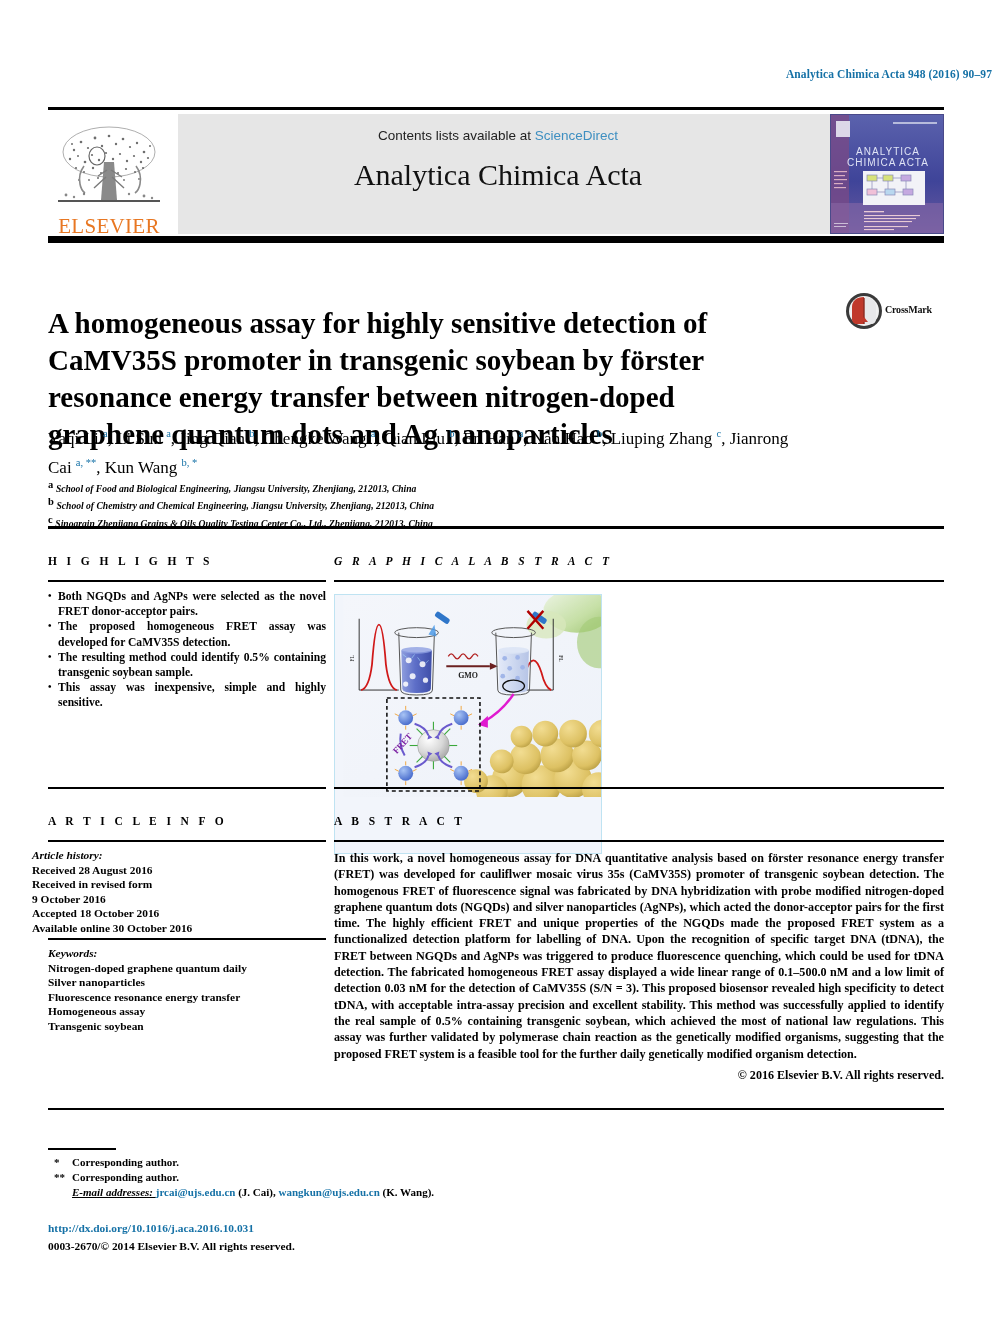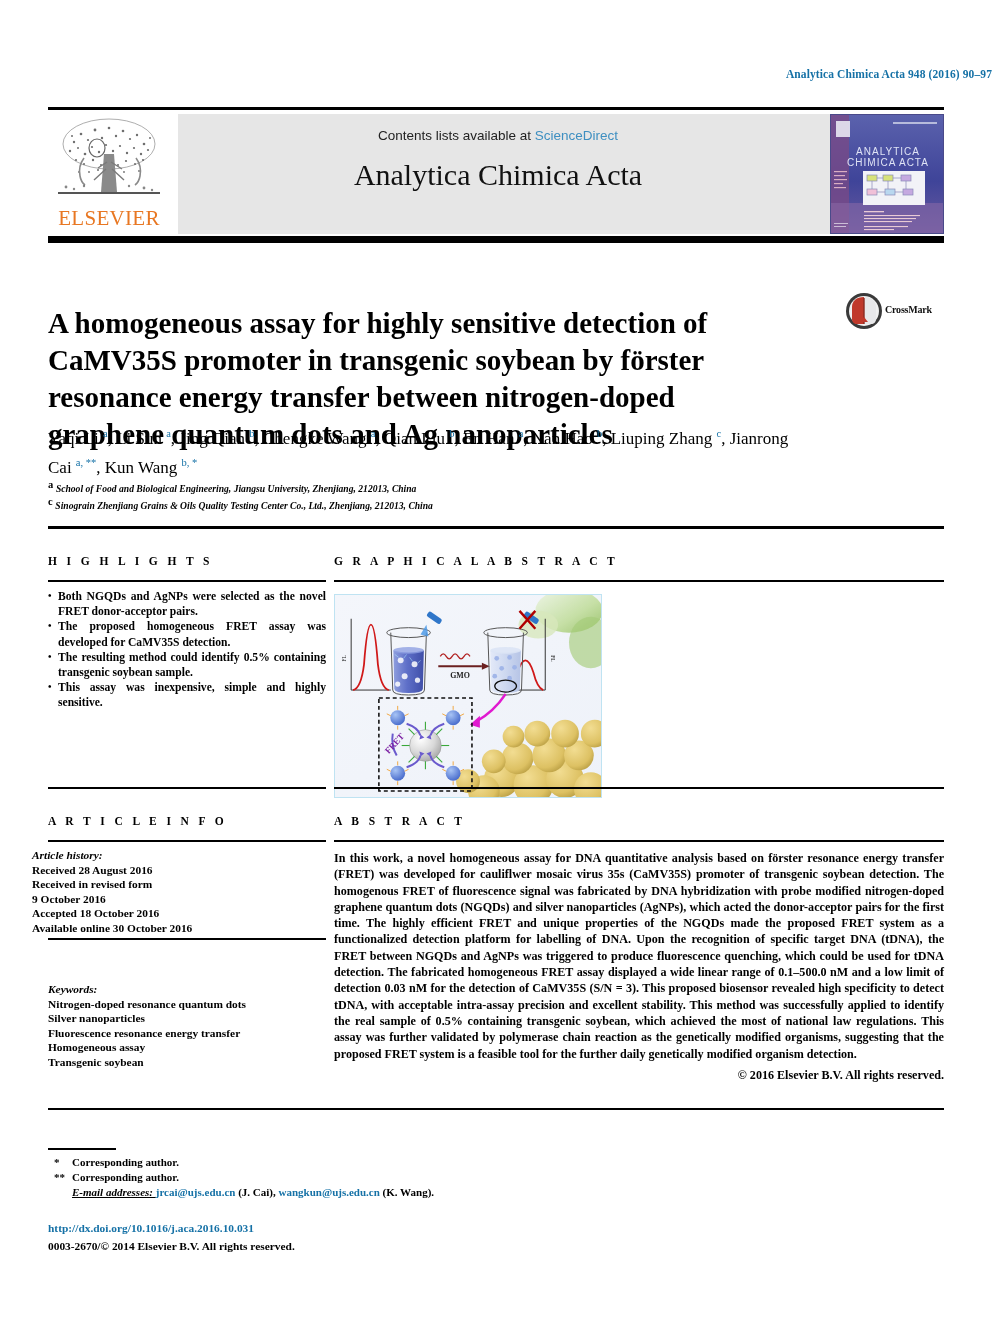--- a/index.html
+++ b/index.html
@@ -48,21 +48,21 @@
     width: 896px; height: 7px;
     background: #000;
   }
   .masthead {
     position: absolute;
     left: 48px; top: 112px;
     width: 896px; height: 122px;
   }
   .elsevier-logo {
     position: absolute;
-    left: 0px; top: 2px;
+    left: 0px; top: 10px;
     width: 122px; height: 120px;
   }
   .elsevier-tree {
     position: absolute;
     left: 6px; top: 0px;
     width: 110px; height: 92px;
   }
   .elsevier-word {
     position: absolute;
     left: 0px; top: 92px;
@@ -241,37 +241,37 @@
     position: absolute; left: 48px; top: 938px;
     width: 278px; height: 2px; background: #000;
   }
   .ainfo-keywords {
     position: absolute; left: 48px; top: 946px;
     width: 278px;
     font-family: "Liberation Serif", serif;
     font-weight: bold;
     font-size: 11.4px;
     line-height: 14.6px;
-    margin-top: 36px;
   }
   .ainfo-keywords .lbl { font-style: italic; }
 
   
-  .ga-head { position: absolute; left: 334px; top: 555px; }
+  .ga-head { position: absolute; left: 334px; top: 555px; font-style: italic; }
   .ga-rule {
     position: absolute; left: 334px; top: 580px;
     width: 610px; height: 2px; background: #000;
   }
   .ga-figure {
     position: absolute; left: 334px; top: 594px;
-    width: 268px; height: 204px;
+    width: 268px; height: 260px;
     background: #f2f5fb;
     border: 1px solid #bfe3f2;
     box-sizing: border-box;
     overflow: hidden;
+    padding-left: 8px;
   }
   .ga-rule-bottom {
     position: absolute; left: 334px; top: 787px;
     width: 610px; height: 2px; background: #000;
   }
 
   
   .abs-head { position: absolute; left: 334px; top: 815px; }
   .abs-rule {
     position: absolute; left: 334px; top: 840px;
@@ -476,20 +476,21 @@
       <path d="M19 5 C26.5 5 31 9 31 15 L31 27 C31 30 29 32 26 32 L19 32 Z" fill="#e8e8ea"></path>
       <path d="M19 6 L19 32" stroke="#8a2b22" stroke-width="1.4"></path>
       <path d="M15 30 L19 25 L23 30 Z" fill="#c0392b"></path>
     </svg>
     <div class="crossmark-label">CrossMark</div>
   </div>
 
   <div class="authors"><span>Yaqi Li </span><sup>a</sup><span>, </span><span>Li Sun </span><sup>a</sup><span>, </span><span>Jing Qian </span><sup>b</sup><span>, </span><span>Chengke Wang </span><sup>a</sup><span>, </span><span>Qian Liu </span><sup>b</sup><span>, </span><span>En Han </span><sup>a</sup><span>, </span><span>Nan Hao </span><sup>b</sup><span>, </span><span>Liuping Zhang </span><sup>c</sup><span>, </span><span>Jianrong Cai </span><sup>a, **</sup><span>, </span><span>Kun Wang </span><sup>b, *</sup></div>
   <div class="affils">
       <div><sup class="aff-sup">a </sup><span>School of Food and Biological Engineering, Jiangsu University, Zhenjiang, 212013, China</span></div>
+      <div><sup class="aff-sup">b </sup><span>School of Chemistry and Chemical Engineering, Jiangsu University, Zhenjiang, 212013, China</span></div>
       <div><sup class="aff-sup">c </sup><span>Sinograin Zhenjiang Grains &amp; Oils Quality Testing Center Co., Ltd., Zhenjiang, 212013, China</span></div>
     </div>
 
   <div class="rule-section-top"></div>
 
   <div class="sec-head highlights-head">H I G H L I G H T S</div>
   <div class="highlights-rule"></div>
   <ul class="highlights-list">
       <li>Both NGQDs and AgNPs were selected as the novel FRET donor-acceptor pairs.</li>
       <li>The proposed homogeneous FRET assay was developed for CaMV35S detection.</li>
@@ -504,21 +505,21 @@
       <div class="lbl">Article history:</div>
       <div>Received 28 August 2016</div>
       <div>Received in revised form</div>
       <div>9 October 2016</div>
       <div>Accepted 18 October 2016</div>
       <div>Available online 30 October 2016</div>
     </div>
   <div class="ainfo-rule2"></div>
   <div class="ainfo-keywords">
       <div class="lbl">Keywords:</div>
-      <div>Nitrogen-doped resonance quantum dots</div>
+      <div>Nitrogen-doped graphene quantum daily</div>
       <div>Silver nanoparticles</div>
       <div>Fluorescence resonance energy transfer</div>
       <div>Homogeneous assay</div>
       <div>Transgenic soybean</div>
     </div>
 
   <div class="sec-head ga-head">G R A P H I C A L  A B S T R A C T</div>
   <div class="ga-rule"></div>
   <div class="ga-figure">
     <svg viewBox="0 0 268 204" width="266" height="202">

